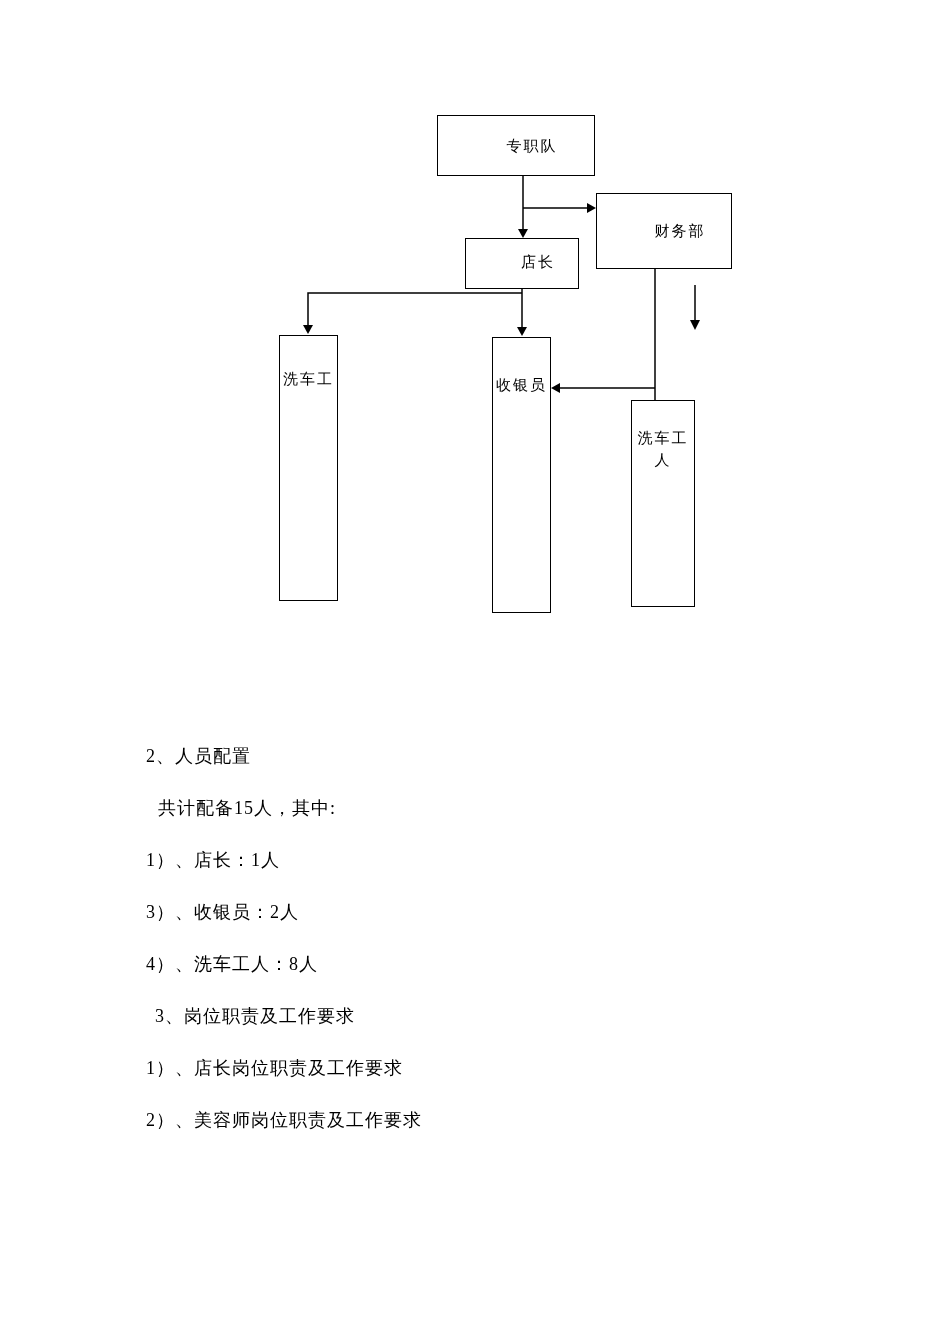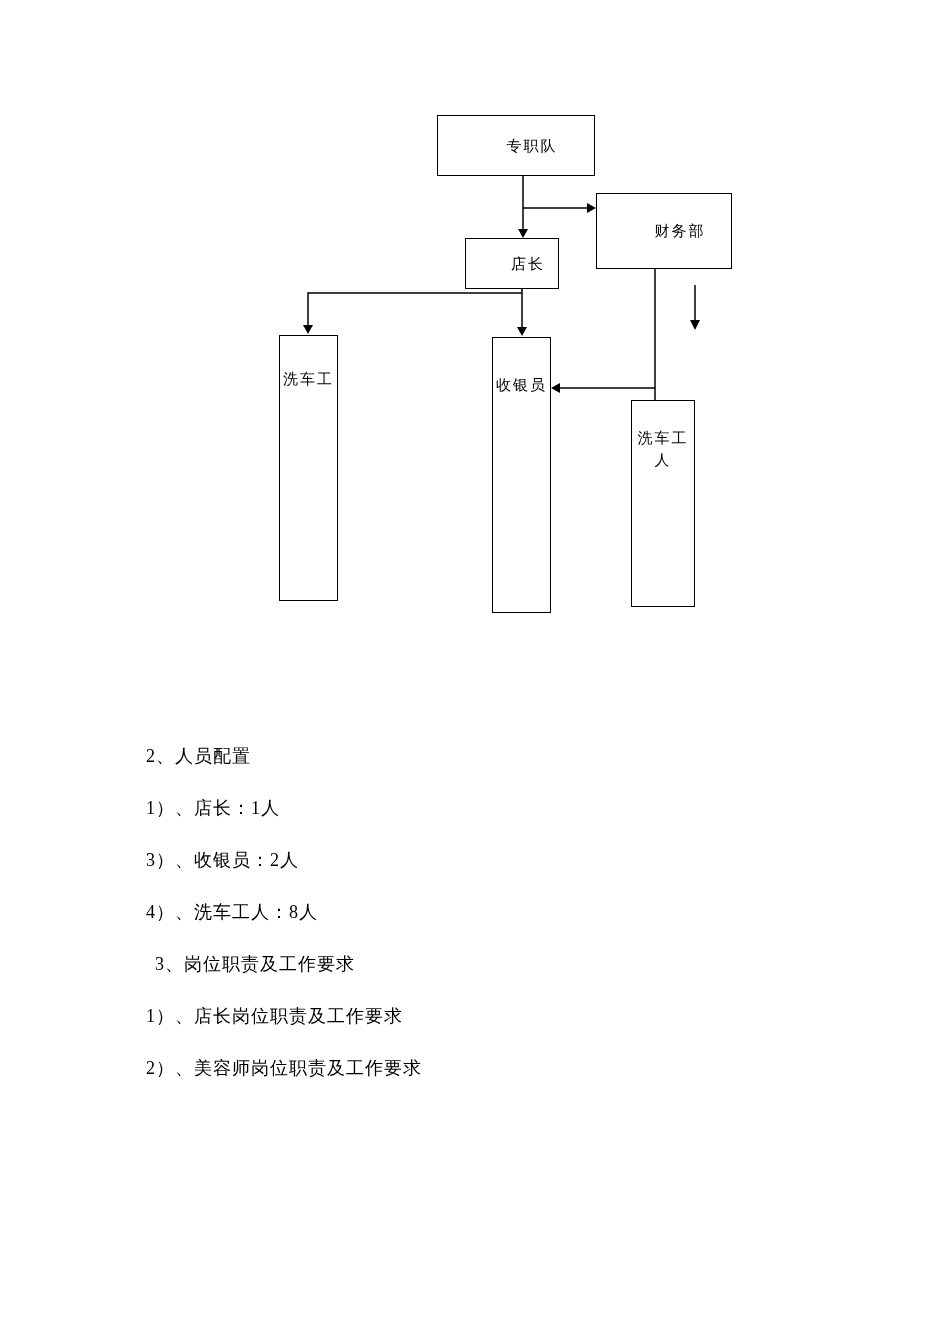--- a/index.html
+++ b/index.html
@@ -43,21 +43,21 @@
     letter-spacing: 2px;
     text-align: center;
     display: flex;
     justify-content: center;
   }
   .node.h { align-items: center; padding-left: 32px; }          
   .node.v { align-items: flex-start; }      
 
   .node-team       { left: 437px; top: 115px; width: 158px; height: 61px; }
   .node-finance    { left: 596px; top: 193px; width: 136px; height: 76px; }
-  .node-manager    { left: 465px; top: 238px; width: 94px; height: 51px; }
+  .node-manager    { left: 465px; top: 238px; width: 114px; height: 51px; font-family: Liberation Mono, monospace; }
   .node-washer     { left: 279px; top: 335px; width: 59px;  height: 266px; padding-top: 32px; }
   .node-cashier    { left: 492px; top: 337px; width: 59px;  height: 276px; padding-top: 36px; }
   .node-beautician { left: 631px; top: 400px; width: 64px;  height: 207px; padding-top: 26px; }
 
   
   .doc-body {
     position: absolute;
     left: 0;
     top: 744px;
     width: 950px;
@@ -117,20 +117,21 @@
     <div class="node v node-cashier">
       <span>收银员</span>
     </div>
     <div class="node v node-beautician">
       <span>洗车工人</span>
     </div>
   </div>
 
   <div class="doc-body">
     <p>2、人员配置</p>
+    <p class="indent-a">共计配备15人，其中:</p>
     <p>1）、店长：1人</p>
     <p>3）、收银员：2人</p>
     <p>4）、洗车工人：8人</p>
     <p class="indent-b">3、岗位职责及工作要求</p>
     <p>1）、店长岗位职责及工作要求</p>
     <p>2）、美容师岗位职责及工作要求</p>
   </div>
 
 </div>
 

